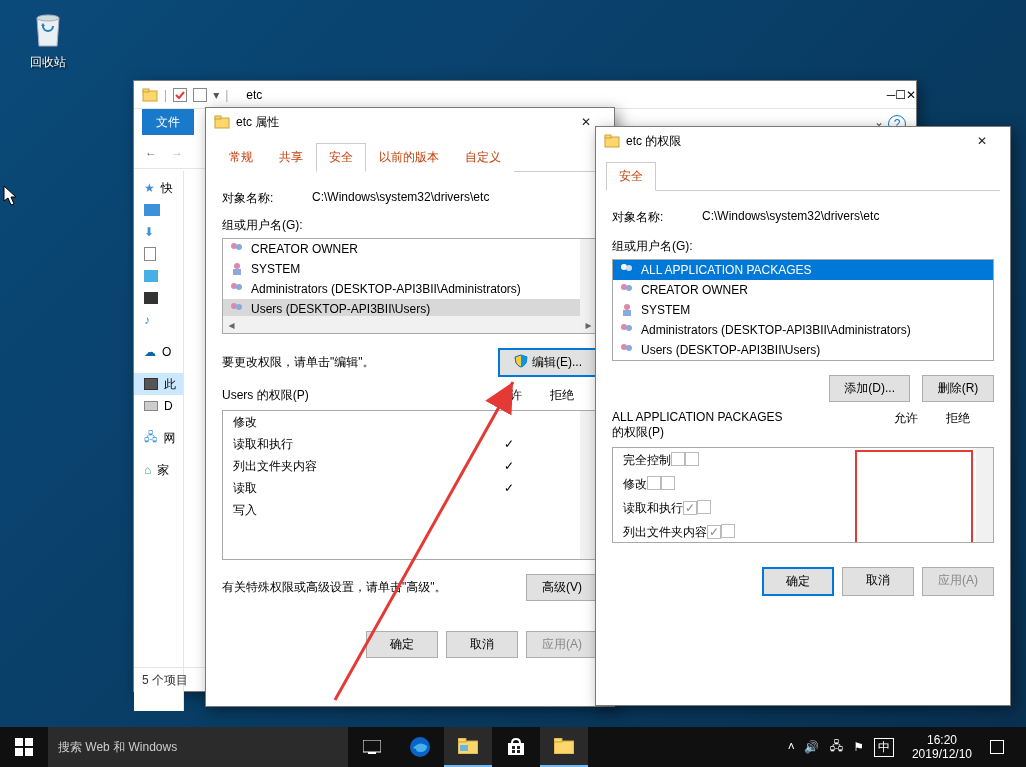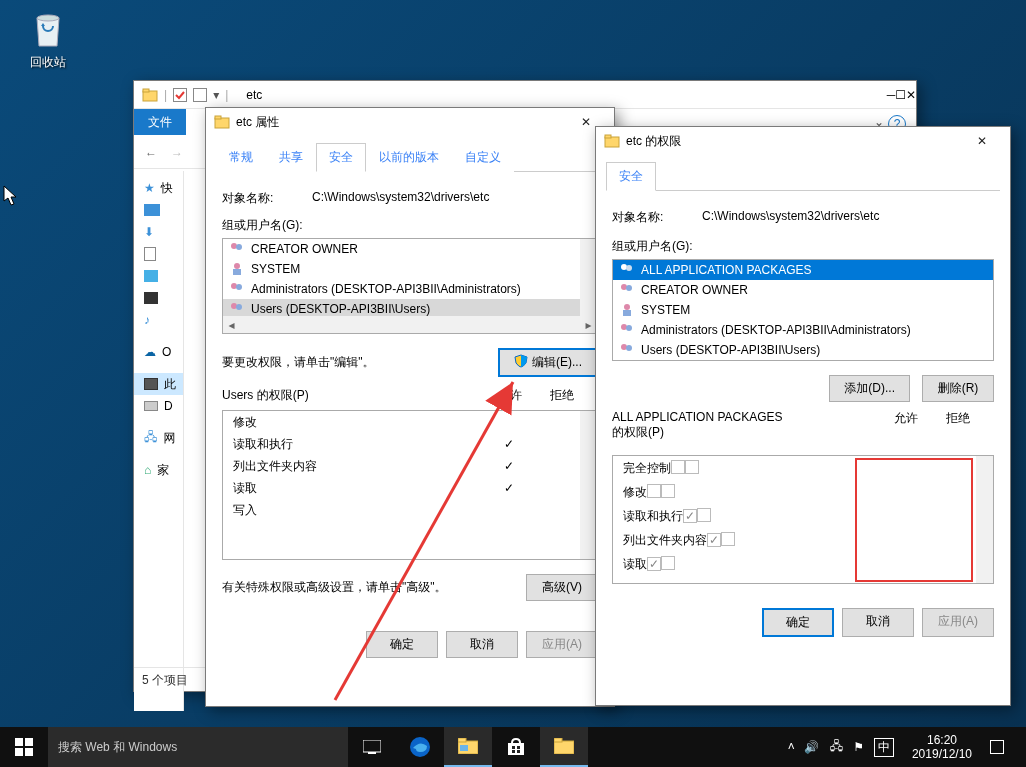--- a/index.html
+++ b/index.html
@@ -15,35 +15,35 @@
   .titlebar { display: flex; align-items: center; height: 28px; padding: 0 8px; background: #fff; }
   .titlebar .icon-slot { width: 16px; height: 16px; margin-right: 6px; }
   .titlebar .title-text { flex: 1; color: #000; }
   .titlebar .winbtn { width: 40px; height: 24px; display:flex; align-items:center; justify-content:center; color:#222; }
 
   
   #explorer { top: 80px; left: 133px; width: 784px; height: 612px; background:#fff; }
   #explorer .ribbon-tabs { height: 28px; display:flex; align-items:center; background:#fff; border-bottom:1px solid #e5e5e5; }
   #explorer .ribbon-tabs .qat { display:flex; gap:6px; padding:0 8px; align-items:center; }
   #explorer .ribbon-tabs .tab { padding:0 10px; color:#000; }
-  #explorer .file-tab { background:#1979ca; color:#fff; width:52px; height:26px; line-height:26px; text-align:center; }
+  #explorer .file-tab { background:#1979ca; color:#fff; width:52px; height:26px; line-height:26px; text-align:center;margin-left:8px; }
   #explorer .toolbar-row { height: 34px; display:flex; align-items:center; gap:8px; padding:0 8px; border-bottom:1px solid #e5e5e5; }
   #explorer .nav-arrow { width:18px; height:18px; color:#666; display:flex; align-items:center; justify-content:center; }
   #explorer .sidebar { position:absolute; top:90px; left:0; width:50px; height:540px; background:#fff; border-right:1px solid #e5e5e5; padding-top:6px; overflow:hidden; }
   #explorer .sidebar .item { display:flex; align-items:center; height:22px; padding-left:10px; gap:6px; white-space:nowrap; }
   #explorer .sidebar .item.sel { background:#cce8ff; }
   #explorer .statusbar { position:absolute; bottom:0; left:0; right:0; height:24px; padding-left:8px; line-height:24px; color:#333; border-top:1px solid #e5e5e5; }
   #explorer .help-icon { position:absolute; top:34px; right:10px; width:18px; height:18px; border:1px solid #1979ca; border-radius:50%; color:#1979ca; text-align:center; line-height:16px; }
   #explorer .ribbon-chevron { position:absolute; top:34px; right:32px; color:#555; }
 
   
   #props { top: 107px; left: 205px; width: 410px; height: 600px; background:#fff; }
   #props .titlebar { border-bottom: none; }
   .tabstrip { display:flex; border-bottom:1px solid #ccc; margin:6px 10px 0; }
-  .tabstrip .tab { padding:5px 12px; border:1px solid transparent; border-bottom:none; color:#3b82f6; position:relative; top:1px; background:#fff; }
+  .tabstrip .tab { padding:5px 12px; border:1px solid transparent; border-bottom:none; color:#c2410c; position:relative; top:1px; background:#fff; }
   .tabstrip .tab.active { border-color:#ccc; border-bottom:1px solid #fff; }
   .tabbody { padding: 12px 16px; }
   .row { display:flex; margin:6px 0; align-items:flex-start; }
   .row .lbl { width:90px; }
   .listbox { border:1px solid #aaa; height: 96px; overflow:hidden; margin-top:4px; position:relative; }
   .listbox .li { display:flex; align-items:center; height:20px; padding:0 6px; gap:6px; }
   .listbox .li.sel { background:#d8d8d8; }
   .listbox .scrolltrack { position:absolute; right:0; top:0; bottom:17px; width:17px; background:#f1f1f1; }
   .listbox .scroll-h { position:absolute; left:0; right:0; bottom:0; height:17px; background:#f1f1f1; display:flex; justify-content:space-between; }
   .listbox .arrbtn { width:17px; height:17px; background:#f1f1f1; display:flex; align-items:center; justify-content:center; color:#666; }
@@ -57,21 +57,21 @@
   .btnrow { display:flex; justify-content:flex-end; gap:8px; padding:12px 16px; }
   .permhdr { display:flex; margin-top:10px; padding:0 10px 0 0;justify-content:space-between; }
   .permhdr .pname { flex:1; }
   .permhdr .col { width:52px; text-align:center; }
 
   
   #perms { top: 126px; left: 595px; width: 416px; height: 580px; background:#fff; }
   #perms .listbox2 { border:1px solid #aaa; margin-top:4px; }
   #perms .listbox2 .li { display:flex; align-items:center; height:20px; padding:0 6px; gap:6px; }
   #perms .listbox2 .li.sel { background:#0078d7; color:#fff; }
-  #perms .permtable2 { border:1px solid #aaa; margin-top:14px; height:129px; position:relative; overflow:hidden; }
+  #perms .permtable2 { border:1px solid #aaa; margin-top:6px; height:96px; position:relative; overflow:hidden; }
   #perms .permtable2 .prow { display:flex; align-items:center; height:24px; padding:0 10px; }
   #perms .permtable2 .scrolltrack { position:absolute; right:0; top:0; bottom:0; width:17px; background:#f1f1f1; }
   #perms .cb { width:14px; height:14px; border:1px solid #888; display:inline-flex; align-items:center; justify-content:center; }
   #perms .cb.dis { border-color:#bbb; color:#888; }
   #perms .redbox1 { position:absolute; border:2px solid #e53935; pointer-events:none; }
 
   
   #arrow-overlay { position:absolute; top:0; left:0; pointer-events:none; }
 
   

